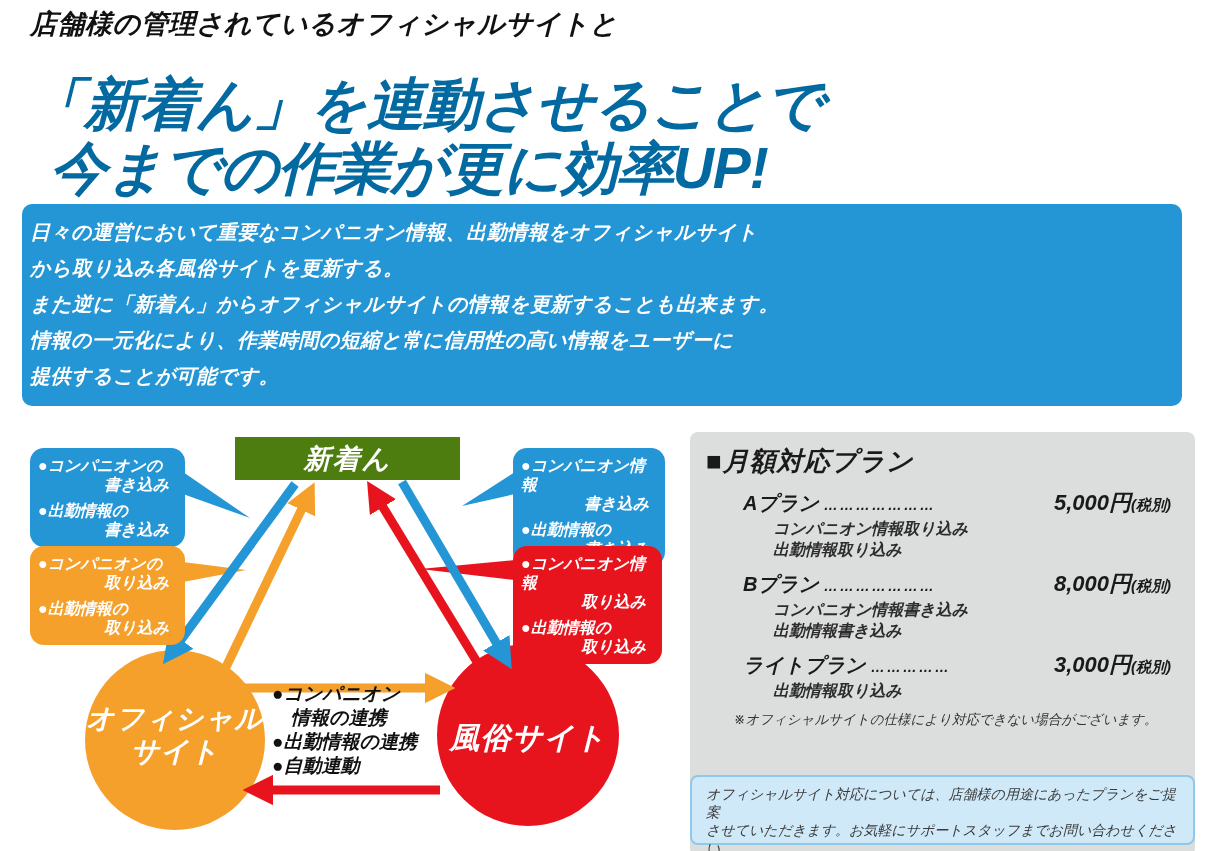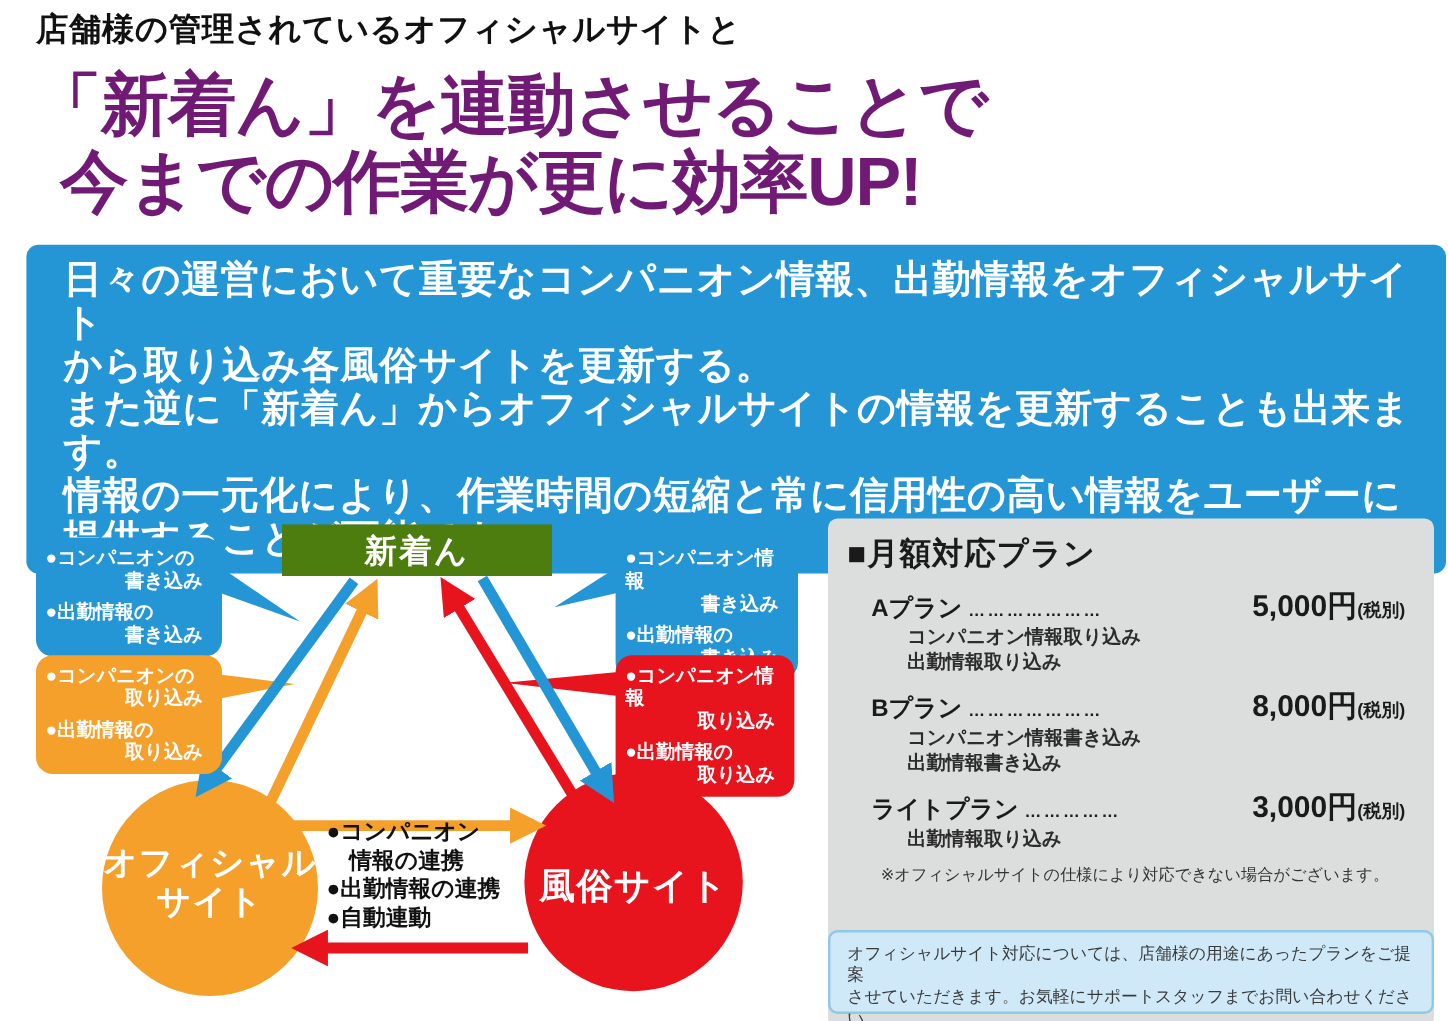--- a/index.html
+++ b/index.html
@@ -1,26 +1,26 @@
 <!DOCTYPE html>
 <html lang="ja"><head>
 <meta charset="utf-8">
 <style>
   html,body{margin:0;padding:0;background:#fff;}
   body{font-family:"Liberation Sans","DejaVu Sans",sans-serif;}
-  .page{position:relative;width:1207px;height:851px;background:#fff;overflow:hidden;}
+  .page{position:relative;width:1207px;height:851px;background:#fff;overflow:hidden;font-style:italic;}
 
   .kicker{position:absolute;left:30px;top:6px;font-size:27px;font-weight:bold;color:#111;letter-spacing:0.5px;}
 
-  .headline{position:absolute;left:28px;top:56px;color:#701a75;font-weight:bold;line-height:64px;letter-spacing:-1px;}
+  .headline{position:absolute;left:28px;top:72px;color:#0369a1;font-weight:bold;line-height:64px;letter-spacing:-1px;}
   .headline .h1a{font-size:57px;}
   .headline .h1b{font-size:57px;padding-left:22px;}
 
   .intro{position:absolute;left:22px;top:204px;width:1131px;background:#2496d5;border-radius:10px;
-         padding:10px 21px 12px 31px;color:#fff;font-weight:bold;font-size:32px;line-height:36px;letter-spacing:0.5px;}
+         padding:10px 21px 12px 8px;color:#fff;font-weight:bold;font-size:20px;line-height:36px;letter-spacing:0.5px;}
 
   
   .diagram{position:absolute;left:0;top:430px;width:690px;height:421px;}
   .diagram svg{position:absolute;left:0;top:0;z-index:1;}
   .dg-overlay{position:absolute;left:0;top:0;width:100%;height:100%;z-index:2;pointer-events:none;}
 
   .top-node{position:absolute;left:235px;top:7px;width:225px;height:43px;background:#4d7c0f;color:#fff;
             font-size:27px;font-weight:bold;display:flex;align-items:center;justify-content:center;letter-spacing:2px;}
 
   .callout{position:absolute;width:155px;border-radius:14px;color:#fff;font-weight:bold;font-size:16px;
@@ -36,25 +36,25 @@
   .official-label{left:83px;top:272px;width:184px;font-size:28px;line-height:33px;letter-spacing:1px;}
   .fuzoku-label{left:437px;top:288px;width:182px;font-size:30px;letter-spacing:1px;}
 
   .center-list{position:absolute;left:272px;top:252px;color:#111;font-weight:bold;font-size:19px;line-height:24px;}
   .center-list .indent{padding-left:19px;}
 
   
   .plans-panel{position:absolute;left:690px;top:432px;width:505px;height:424px;background:#dcdddd;border-radius:8px;
                box-sizing:border-box;padding:12px 18px 0 16px;color:#1a1a1a;}
   .plans-title{font-size:26px;font-weight:bold;letter-spacing:1px;}
-  .plan{margin:9px 6px 0 20px;}
+  .plan{margin:9px 6px 0 37px;}
   .plan-line{display:flex;align-items:baseline;}
   .plan-name{font-size:20px;font-weight:bold;white-space:nowrap;}
   .plan-leader{flex:1;overflow:hidden;white-space:nowrap;font-size:14px;font-weight:bold;padding:0 5px;letter-spacing:2px;color:#1a1a1a;}
-  .plan-price{font-size:25px;font-weight:bold;white-space:nowrap;}
+  .plan-price{font-size:22px;font-weight:bold;white-space:nowrap;}
   .plan-tax{font-size:15px;font-weight:bold;white-space:nowrap;}
   .plan-detail{margin-left:30px;font-size:16px;font-weight:bold;color:#2c2c2c;line-height:21px;}
   .panel-notes{margin:14px 0 0 40px;font-size:13.5px;line-height:17.5px;color:#333;}
   .panel-disclaimer{margin:10px 0 0 28px;font-size:13.5px;color:#333;}
 
   
   .footer-box{position:absolute;left:690px;top:775px;width:505px;height:70px;background:#cfe9f8;
               border:2px solid #90c8ea;border-radius:8px;box-sizing:border-box;padding:8px 14px;color:#3a3a3a;
               font-size:14px;line-height:18px;}
 </style>

